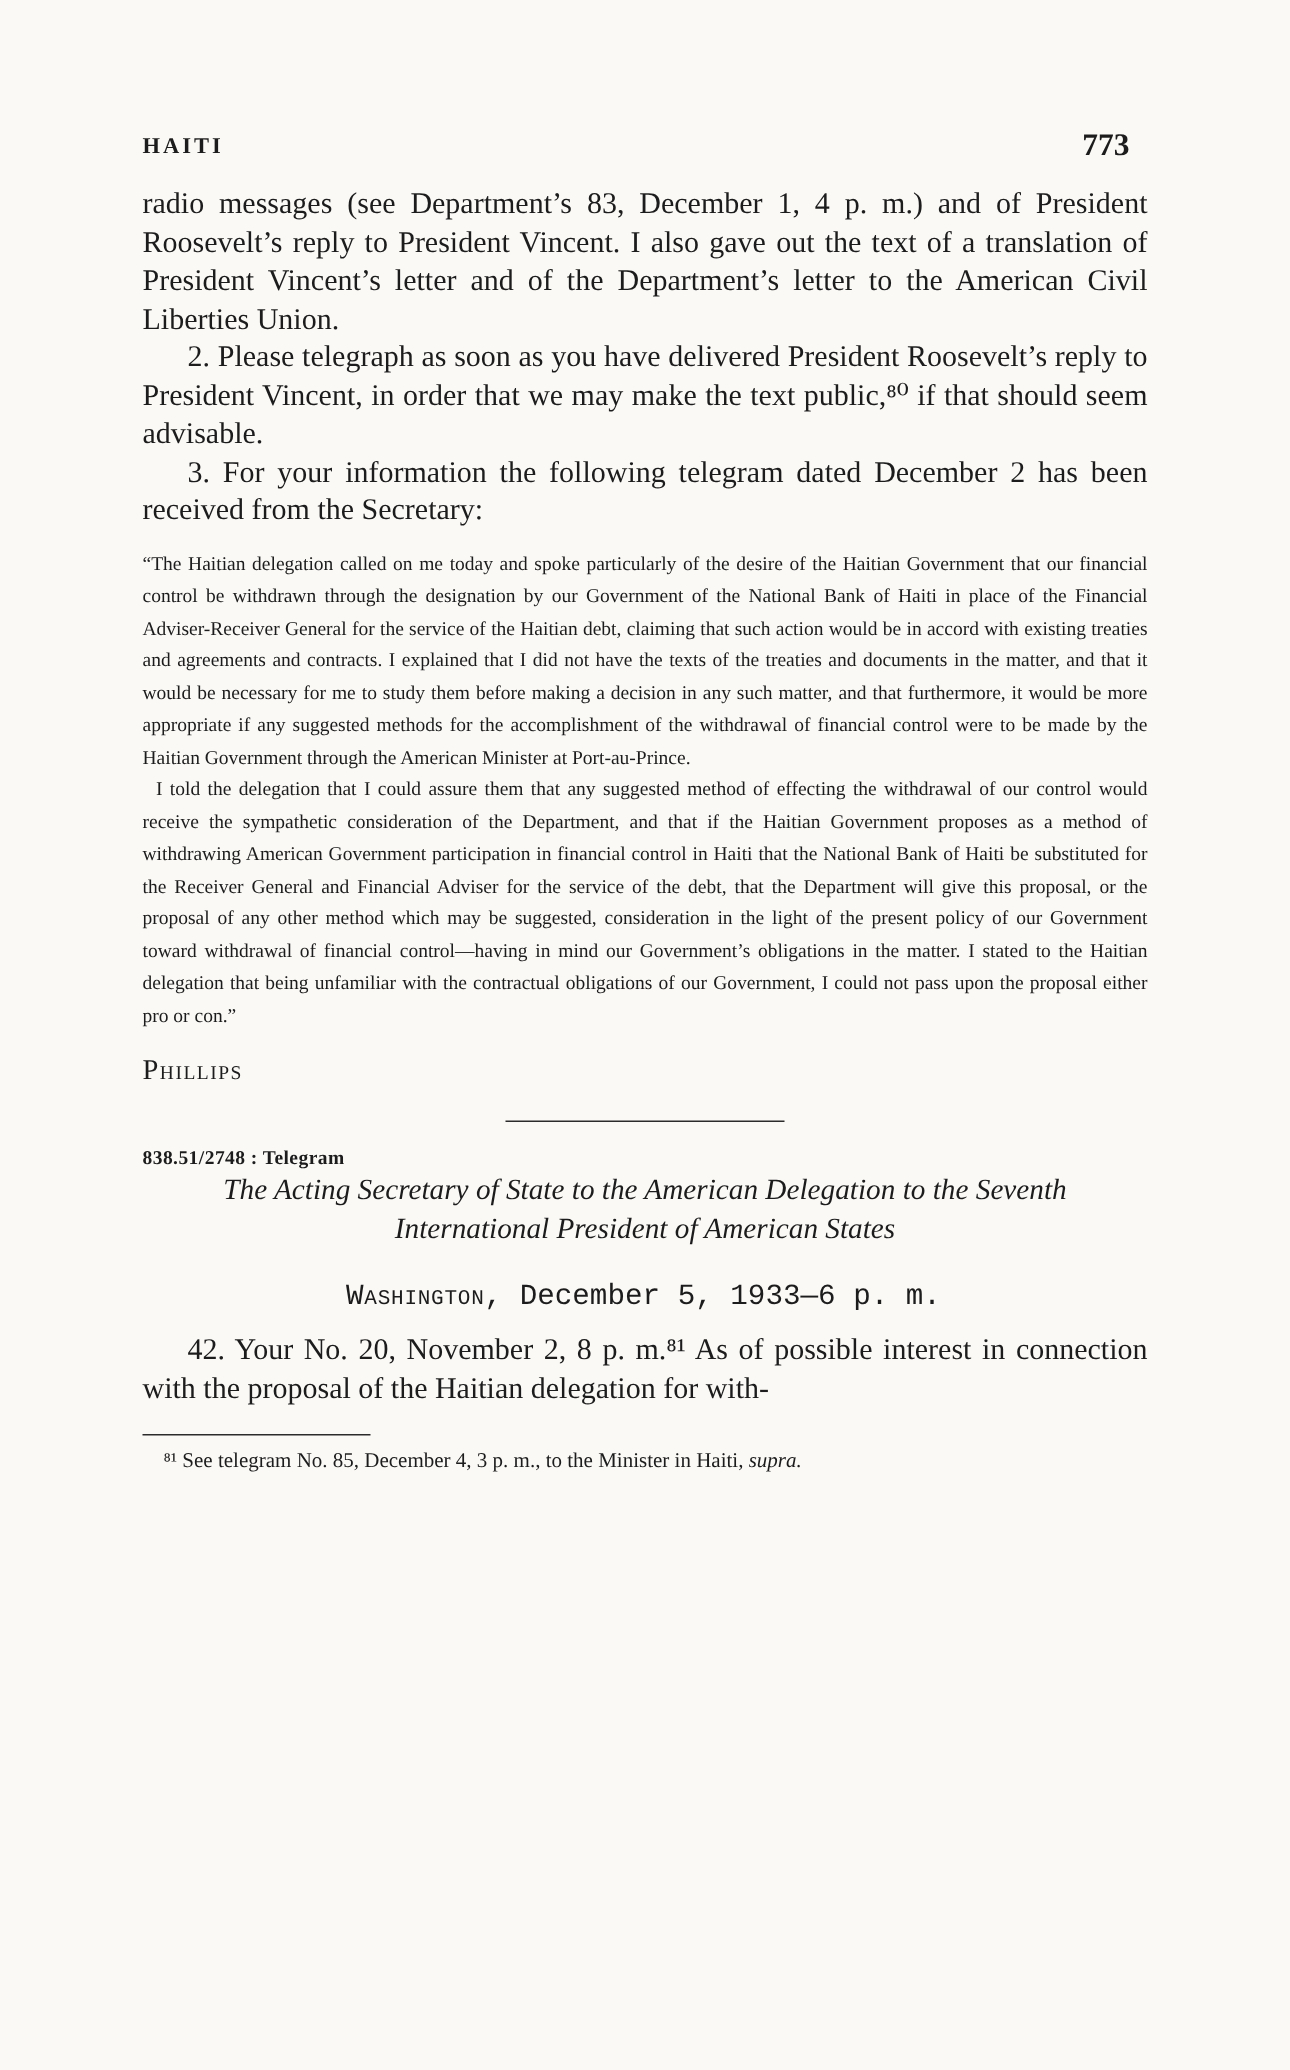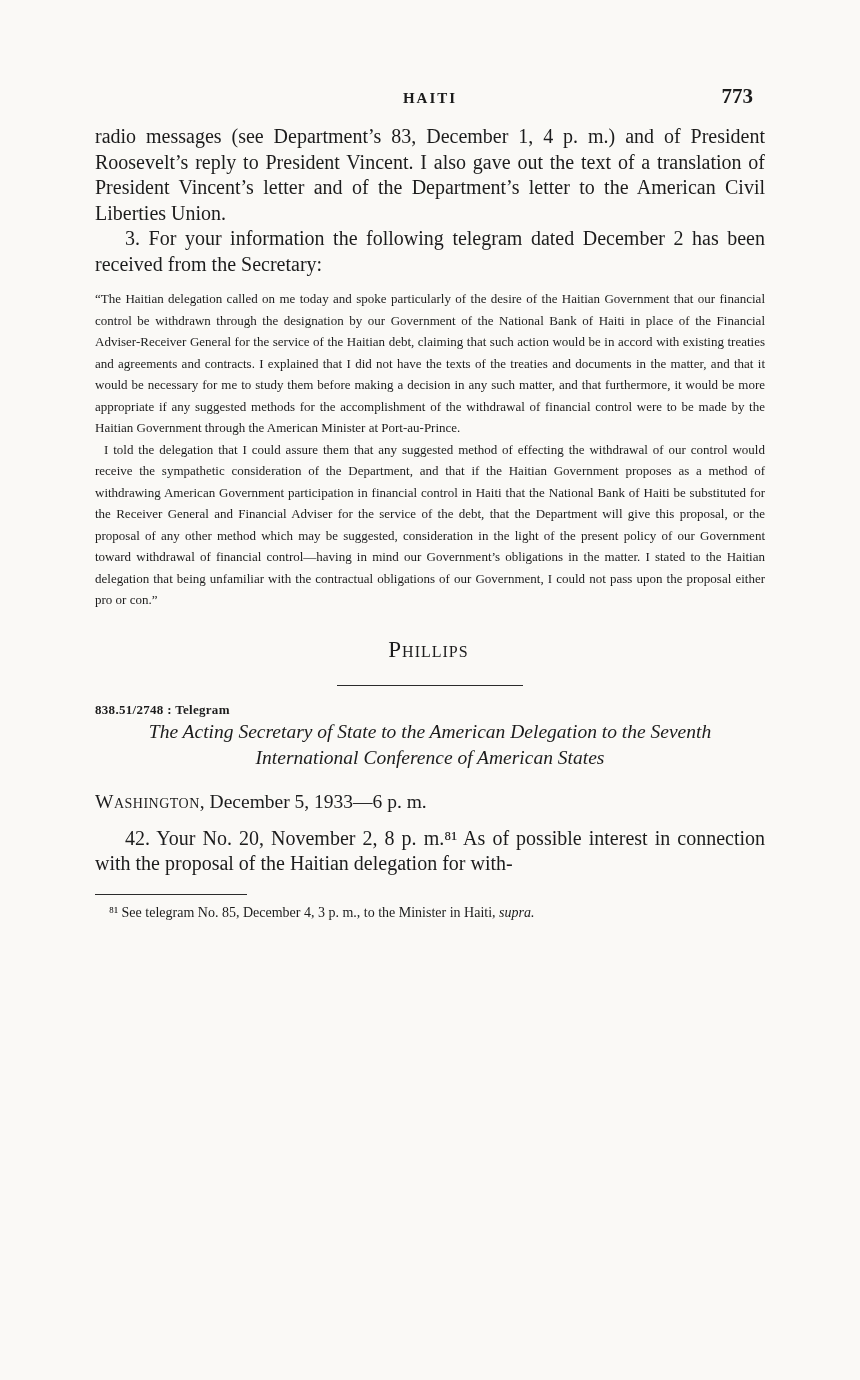--- a/index.html
+++ b/index.html
@@ -23,21 +23,20 @@
     width:670px;
   }
   .running-head {
     position:relative;
     height:28px;
     margin-bottom:12px;
   }
   .head-title {
     position:absolute;
     left:0; right:0;
-    text-align:center;
     font-weight:bold;
     font-size:15px;
     letter-spacing:2px;
     top:6px;
   }
   .page-number {
     position:absolute;
     right:12px;
     top:0;
     font-size:21px;
@@ -54,24 +53,24 @@
   .extract { margin-top:11px; }
   .xpara {
     font-size:13px;
     line-height:21.5px;
     text-align:justify;
     text-indent:9px;
     hyphens:none;
   }
   .xpara.no-indent { text-indent:0; }
   .signature {
-    margin-top:26px;
-    text-align:center;
+    margin-top:16px;
+    text-align:left;
     font-variant:small-caps;
-    font-size:23px;
+    font-size:19px;
     letter-spacing:1px;
     padding-right:3px;
   }
   .rule-center {
     width:186px;
     border-top:1.5px solid #2b2b2b;
     margin:22px auto 16px auto;
     height:0;
   }
   .file-number {
@@ -83,24 +82,25 @@
   .doc-heading {
     font-style:italic;
     font-weight:normal;
     font-size:19.5px;
     line-height:26px;
     text-align:center;
     margin:0 auto 20px auto;
     max-width:664px;
   }
   .dateline {
-    text-align:left;
+    text-align:center;
     font-size:19.5px;
     margin-bottom:13px;
     padding-right:2px;
+    font-family:Liberation Mono, monospace;
   }
   .smallcaps {
     font-variant:small-caps;
     letter-spacing:0.5px;
   }
   .footnotes { margin-top:17px; }
   .fn-rule {
     width:152px;
     border-top:1.3px solid #2b2b2b;
     margin-bottom:8px;
@@ -120,33 +120,34 @@
 <div class="page">
   <div class="content">
 
     <header class="running-head">
       <span class="head-title">HAITI</span>
       <span class="page-number">773</span>
     </header>
 
     <main>
       <p class="para no-indent">radio messages (see Department’s 83, December 1, 4 p. m.) and of President Roosevelt’s reply to President Vincent.  I also gave out the text of a translation of President Vincent’s letter and of the Department’s letter to the American Civil Liberties Union.</p>
+      <p class="para">2. Please telegraph as soon as you have delivered President Roosevelt’s reply to President Vincent, in order that we may make the text public,⁸⁰ if that should seem advisable.</p>
       <p class="para">3. For your information the following telegram dated December 2 has been received from the Secretary:</p>
 
       <section class="extract">
         <p class="xpara no-indent">“The Haitian delegation called on me today and spoke particularly of the desire of the Haitian Government that our financial control be withdrawn through the designation by our Government of the National Bank of Haiti in place of the Financial Adviser-Receiver General for the service of the Haitian debt, claiming that such action would be in accord with existing treaties and agreements and contracts.  I explained that I did not have the texts of the treaties and documents in the matter, and that it would be necessary for me to study them before making a decision in any such matter, and that furthermore, it would be more appropriate if any suggested methods for the accomplishment of the withdrawal of financial control were to be made by the Haitian Government through the American Minister at Port-au-Prince.</p>
         <p class="xpara">I told the delegation that I could assure them that any suggested method of effecting the withdrawal of our control would receive the sympathetic consideration of the Department, and that if the Haitian Government proposes as a method of withdrawing American Government participation in financial control in Haiti that the National Bank of Haiti be substituted for the Receiver General and Financial Adviser for the service of the debt, that the Department will give this proposal, or the proposal of any other method which may be suggested, consideration in the light of the present policy of our Government toward withdrawal of financial control—having in mind our Government’s obligations in the matter.  I stated to the Haitian delegation that being unfamiliar with the contractual obligations of our Government, I could not pass upon the proposal either pro or con.”</p>
         <p class="signature">Phillips</p>
       </section>
 
       <div class="rule-center"></div>
 
       <section>
         <p class="file-number">838.51/2748 : Telegram</p>
-        <h2 class="doc-heading">The Acting Secretary of State to the American Delegation to the Seventh International Conference of American States</h2>
+        <h2 class="doc-heading">The Acting Secretary of State to the American Delegation to the Seventh International President of American States</h2>
         <p class="dateline"><span class="smallcaps">Washington</span><span>, December 5, 1933—6 p. m.</span></p>
         <p class="para">42. Your No. 20, November 2, 8 p. m.⁸¹  As of possible interest in connection with the proposal of the Haitian delegation for with-</p>
       </section>
 
       <footer class="footnotes">
         <div class="fn-rule"></div>
         <p class="footnote"><span>⁸¹ See telegram No. 85, December 4, 3 p. m., to the Minister in Haiti, </span><em>supra.</em></p>
       </footer>
     </main>
 

